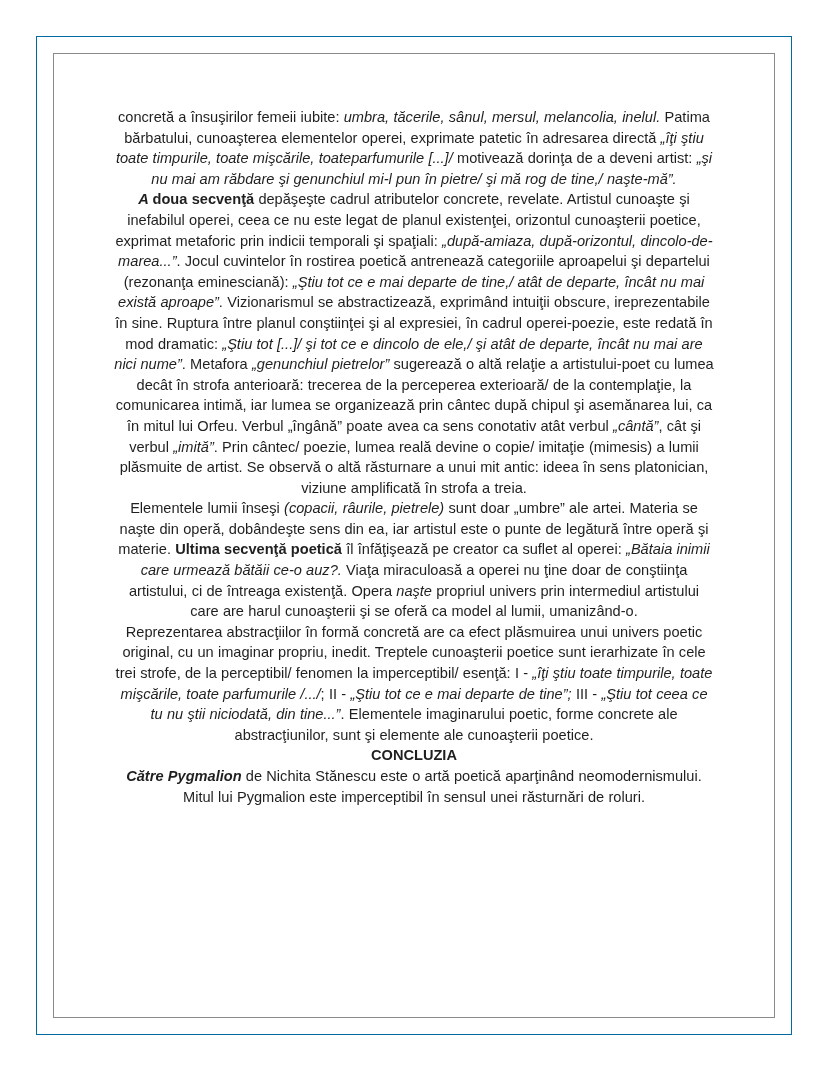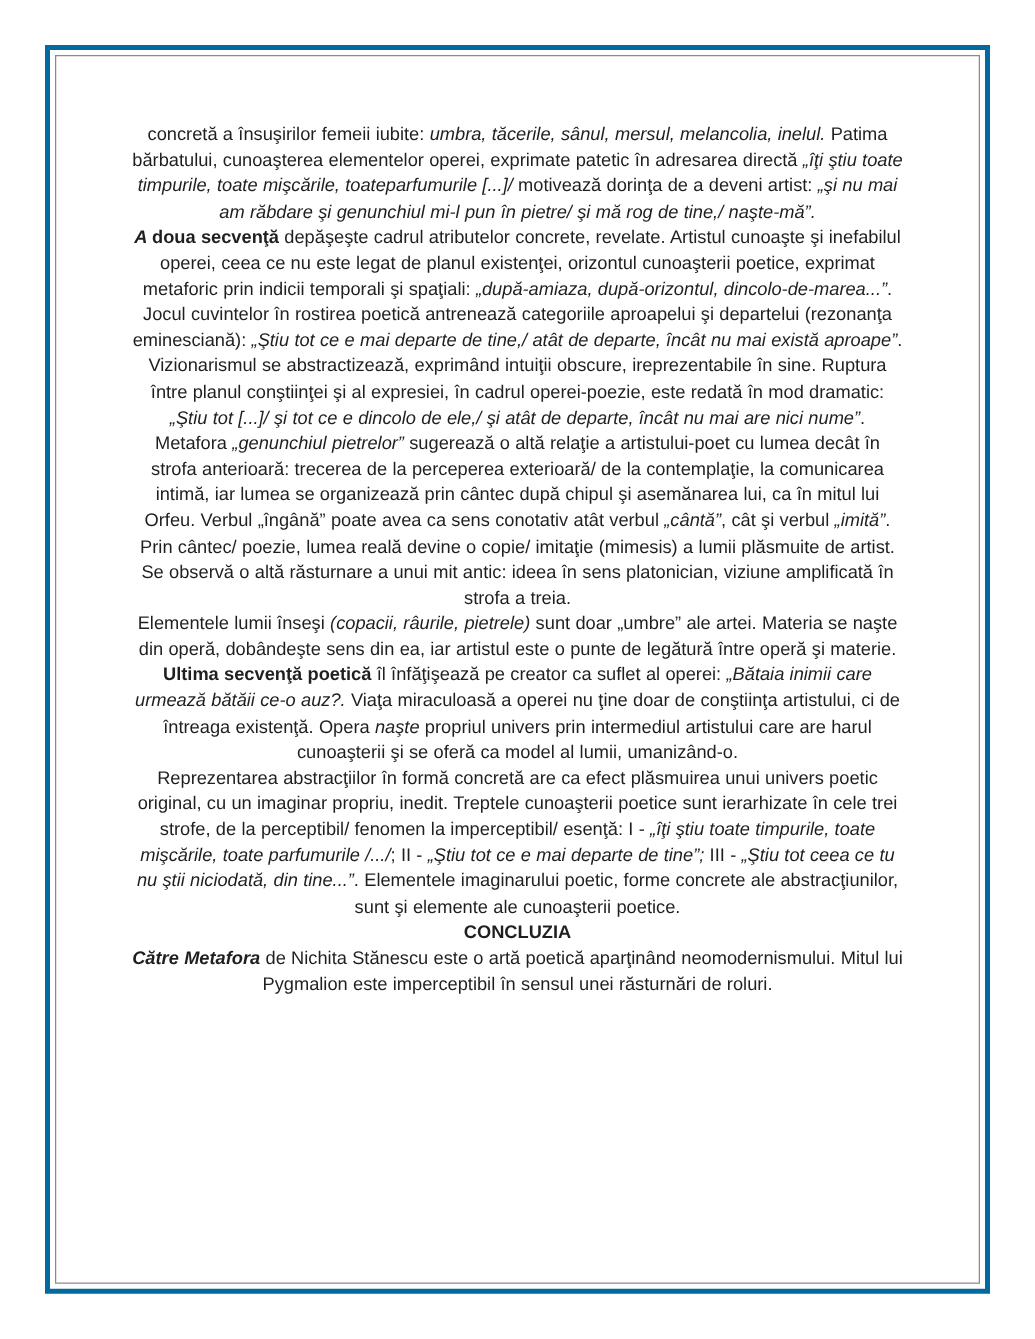--- a/index.html
+++ b/index.html
@@ -15,22 +15,22 @@
     background: #ffffff;
     font-family: "Liberation Sans", sans-serif;
     overflow: hidden;
   }
   .frame-outer {
     position: absolute;
     left: 36px;
     top: 36px;
     right: 36px;
     bottom: 36px;
-    border: 4px solid #0369a1;
-    padding: 4px;
+    border: 1px solid #0369a1;
+    padding: 16px;
   }
   .frame-inner {
     width: 100%;
     height: 100%;
     border: 1px solid #8a8a8a;
     overflow: hidden;
   }
   .content {
     padding: 53px 60px 0 60px;
   }
@@ -51,17 +51,17 @@
 
 <div class="page">
   <div class="frame-outer">
     <div class="frame-inner">
       <div class="content" id="doc-content">
           <p class="para"><span>concretă a însuşirilor femeii iubite: </span><span class="run-i">umbra, tăcerile, sânul, mersul, melancolia, inelul.</span><span> Patima bărbatului, cunoaşterea elementelor operei, exprimate patetic în adresarea directă </span><span class="run-i">„îţi ştiu toate timpurile, toate mişcările, toateparfumurile [...]/ </span><span>motivează dorinţa de a deveni artist: </span><span class="run-i">„şi nu mai am răbdare şi genunchiul mi-l pun în pietre/ şi mă rog de tine,/ naşte-mă”.</span></p>
           <p class="para"><span class="run-bi">A </span><span class="run-b">doua secvenţă</span><span> depăşeşte cadrul atributelor concrete, revelate. Artistul cunoaşte şi inefabilul operei, ceea ce nu este legat de planul existenţei, orizontul cunoaşterii poetice, exprimat metaforic prin indicii temporali şi spaţiali: </span><span class="run-i">„după-amiaza, după-orizontul, dincolo-de-marea...”</span><span>. Jocul cuvintelor în rostirea poetică antrenează categoriile aproapelui şi departelui (rezonanţa eminesciană): </span><span class="run-i">„Ştiu tot ce e mai departe de tine,/ atât de departe, încât nu mai există aproape”</span><span>. Vizionarismul se abstractizează, exprimând intuiţii obscure, ireprezentabile în sine. Ruptura între planul conştiinţei şi al expresiei, în cadrul operei-poezie, este redată în mod dramatic: </span><span class="run-i">„Ştiu tot [...]/ şi tot ce e dincolo de ele,/ şi atât de departe, încât nu mai are nici nume”</span><span>. Metafora </span><span class="run-i">„genunchiul pietrelor”</span><span> sugerează o altă relaţie a artistului-poet cu lumea decât în strofa anterioară: trecerea de la perceperea exterioară/ de la contemplaţie, la comunicarea intimă, iar lumea se organizează prin cântec după chipul şi asemănarea lui, ca în mitul lui Orfeu. Verbul „îngână” poate avea ca sens conotativ atât verbul </span><span class="run-i">„cântă”</span><span>, cât şi verbul </span><span class="run-i">„imită”</span><span>. Prin cântec/ poezie, lumea reală devine o copie/ imitaţie (mimesis) a lumii plăsmuite de artist. Se observă o altă răsturnare a unui mit antic: ideea în sens platonician, viziune amplificată în strofa a treia.</span></p>
           <p class="para"><span>Elementele lumii înseşi </span><span class="run-i">(copacii, râurile, pietrele)</span><span> sunt doar „umbre” ale artei. Materia se naşte din operă, dobândeşte sens din ea, iar artistul este o punte de legătură între operă şi materie. </span><span class="run-b">Ultima secvenţă poetică</span><span> îl înfăţişează pe creator ca suflet al operei: </span><span class="run-i">„Bătaia inimii care urmează bătăii ce-o auz?.</span><span> Viaţa miraculoasă a operei nu ţine doar de conştiinţa artistului, ci de întreaga existenţă. Opera </span><span class="run-i">naşte</span><span> propriul univers prin intermediul artistului care are harul cunoaşterii şi se oferă ca model al lumii, umanizând-o.</span></p>
           <p class="para"><span>Reprezentarea abstracţiilor în formă concretă are ca efect plăsmuirea unui univers poetic original, cu un imaginar propriu, inedit. Treptele cunoaşterii poetice sunt ierarhizate în cele trei strofe, de la perceptibil/ fenomen la imperceptibil/ esenţă: I - </span><span class="run-i">„îţi ştiu toate timpurile, toate mişcările, toate parfumurile /.../</span><span>; II - </span><span class="run-i">„Ştiu tot ce e mai departe de tine”;</span><span> III - </span><span class="run-i">„Ştiu tot ceea ce tu nu ştii niciodată, din tine...”</span><span>. Elementele imaginarului poetic, forme concrete ale abstracţiunilor, sunt şi elemente ale cunoaşterii poetice.</span></p>
           <p class="para para-heading"><span class="run-b">CONCLUZIA</span></p>
-          <p class="para"><span class="run-bi">Către Metafora</span><span> de Nichita Stănescu este o artă poetică aparţinând neomodernismului. Mitul lui Pygmalion este imperceptibil în sensul unei răsturnări de roluri.</span></p>
+          <p class="para"><span class="run-bi">Către Pygmalion</span><span> de Nichita Stănescu este o artă poetică aparţinând neomodernismului. Mitul lui Pygmalion este imperceptibil în sensul unei răsturnări de roluri.</span></p>
         </div>
     </div>
   </div>
 </div>
 
 </body></html>

